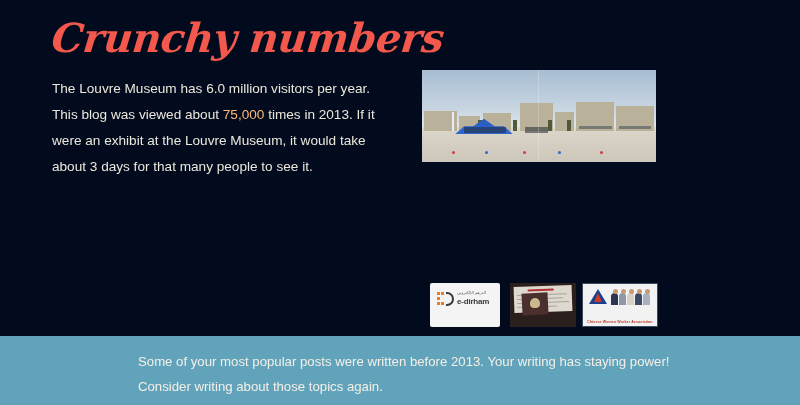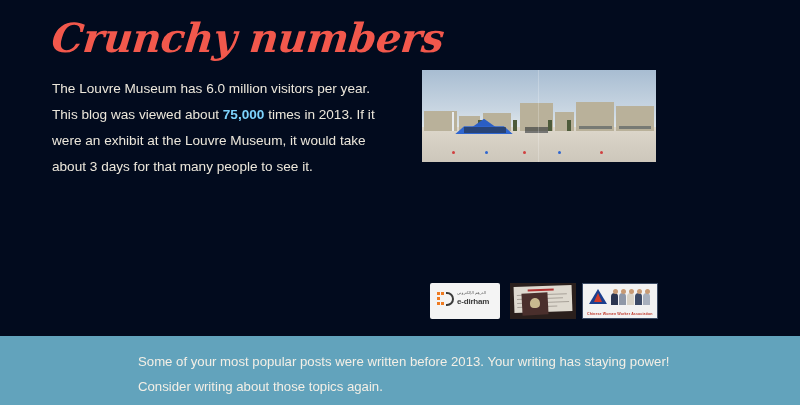--- a/index.html
+++ b/index.html
@@ -36,21 +36,21 @@
     left: 52px; top: 76px;
     width: 330px;
   }
   .para {
     color: #ece7db;
     font-size: 13.6px;
     line-height: 26px;
     margin-bottom: 18px;
   }
   .para:last-child { margin-bottom: 0; }
-  .para b { font-weight: 700; color: #7dd3fc; }
+  .para b { font-weight: 400; color: #fdba74; }
   .para a {
     color: #f2584c;
     font-weight: 700;
     text-decoration: none;
   }
 
   
   .photo {
     position: absolute;
     left: 422px; top: 70px;
@@ -137,21 +137,21 @@
   }
 
   
   .thumbs {
     position: absolute;
     left: 430px; top: 283px;
     width: 228px; height: 32px;
   }
   .thumb {
     position: absolute;
-    top: 0; height: 36px;
+    top: 0; height: 44px;
     overflow: hidden;
   }
   .thumb-a { left: 0;   width: 70px; background: #f4f4f4; border-radius: 2px; }
   .thumb-b { left: 80px; width: 66px; background: #2a1f1c; }
   .thumb-c { left: 152px; width: 76px; background: #f2f2f2; border: 1px solid #3b4a63; }
 
   
   .ed-mark {
     position: absolute; left: 7px; top: 9px;
     width: 16px; height: 14px;

